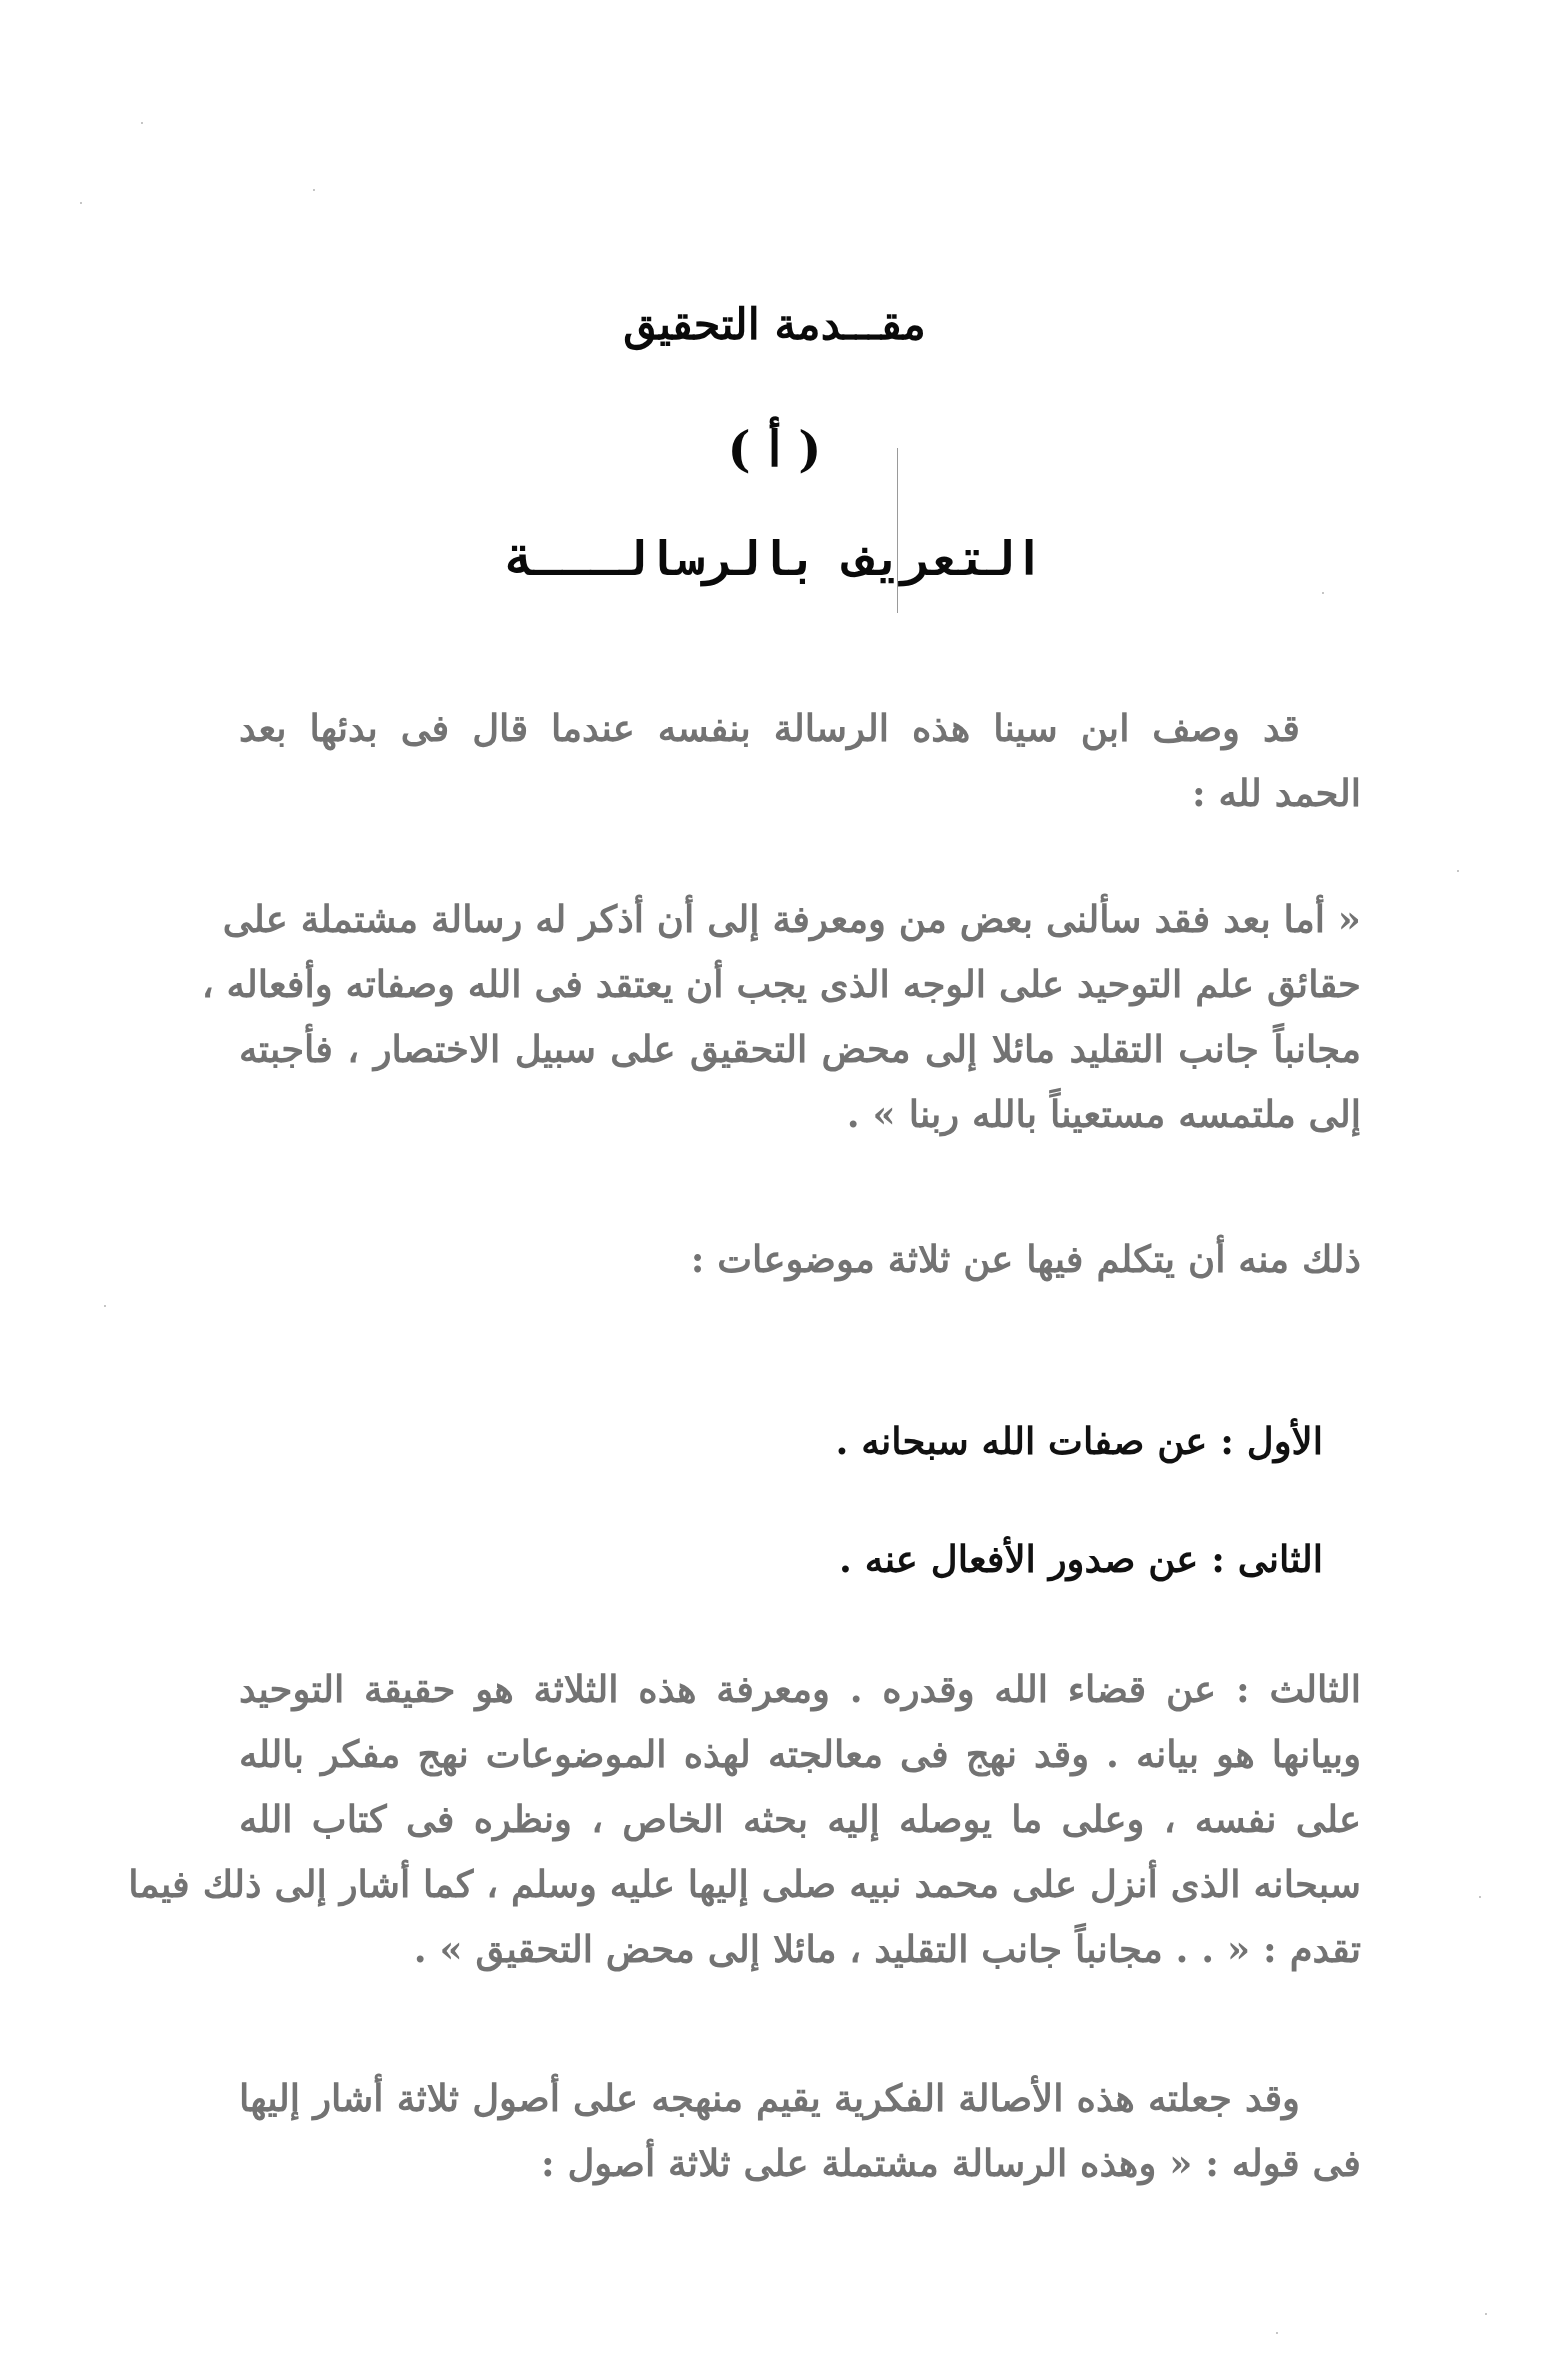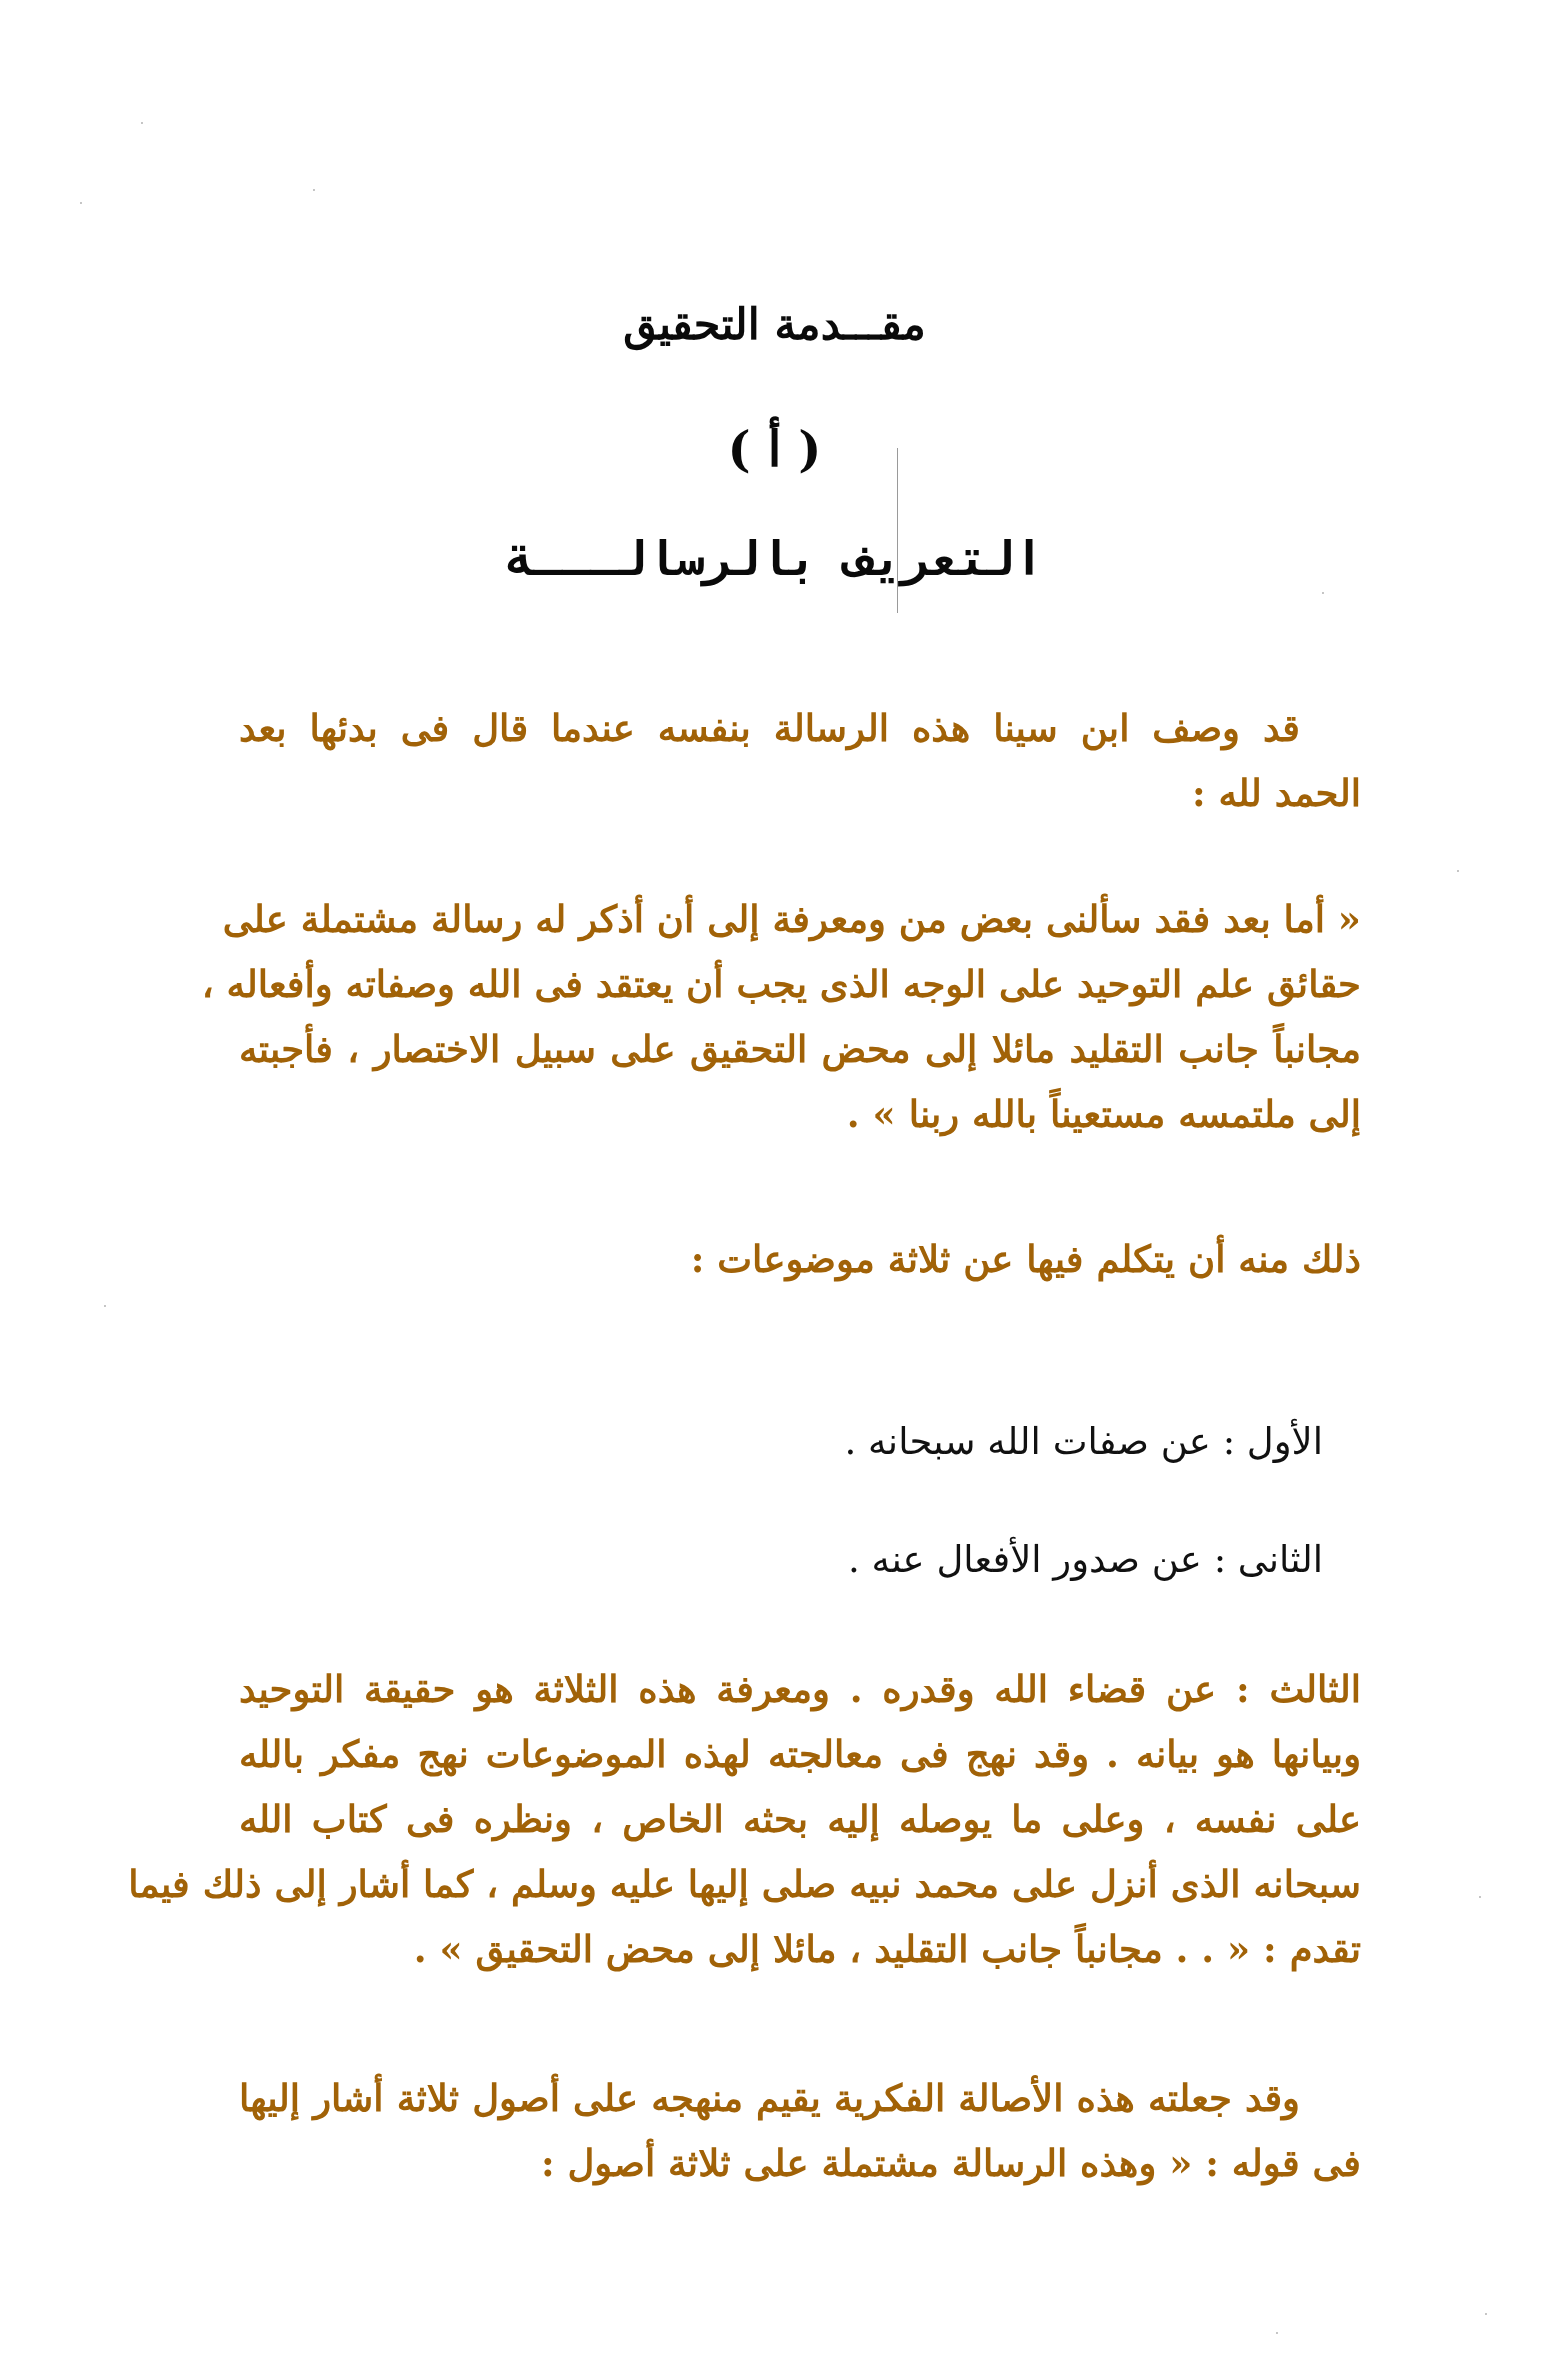--- a/index.html
+++ b/index.html
@@ -46,21 +46,21 @@
   }
 
   .body-text {
     position: absolute;
     left: 239px;
     width: 1122px;
     direction: rtl;
     font-size: 37px;
     line-height: 65px;
     font-weight: bold;
-    color: #a16207;
+    color: #737373;
   }
   .line {
     display: block;
     white-space: nowrap;
     text-align: justify;
     text-align-last: justify;
   }
   .line.last {
     text-align-last: right;
   }
@@ -72,21 +72,21 @@
   .l1 { top: 1409px; }
   .l2 { top: 1527px; }
   .p4 { top: 1657px; }
   .p5 { top: 2066px; }
 
   .list-line {
     position: absolute;
     right: 226px;
     direction: rtl;
     font-size: 37px;
-    font-weight: normal;
+    font-weight: bold;
     line-height: 65px;
     white-space: nowrap;
   }
 
   .speck {
     position: absolute;
     width: 1.7px; height: 1.7px;
     background: #b5b5b5;
     border-radius: 0.9px;
   }

